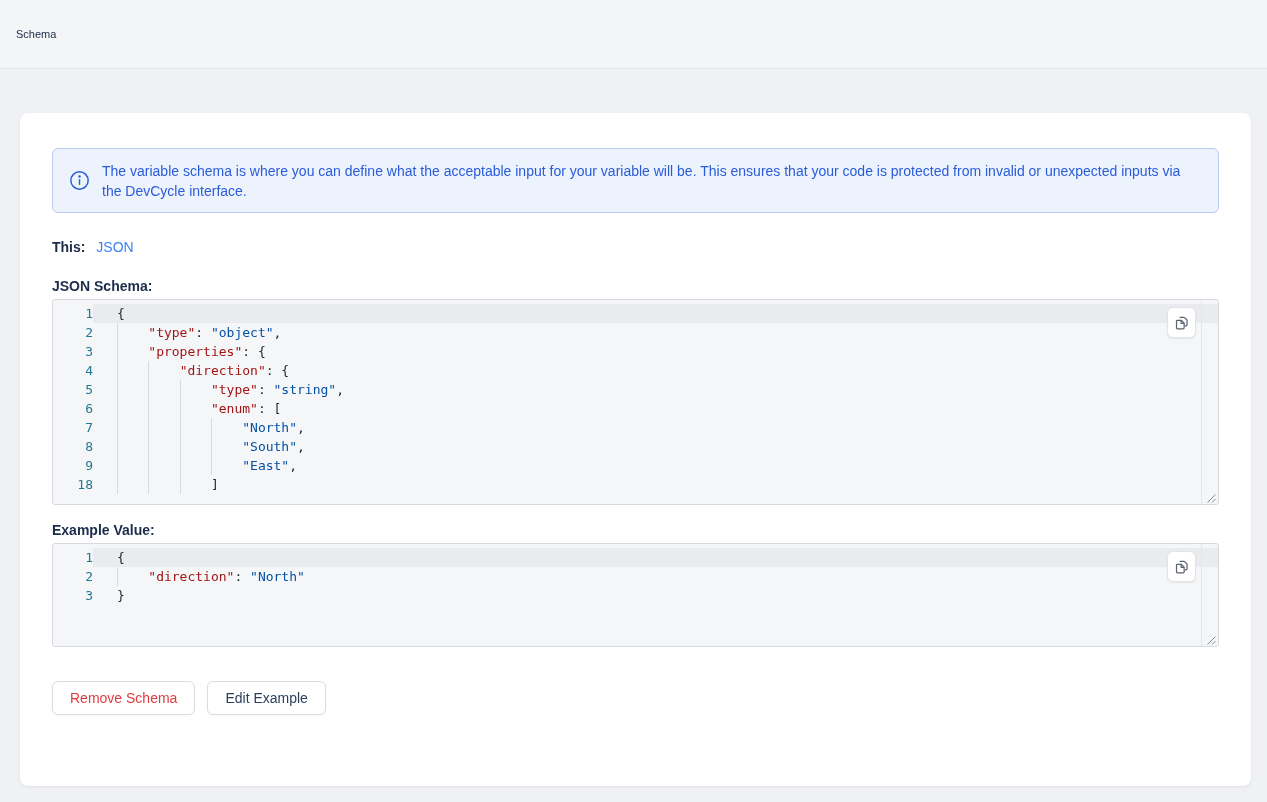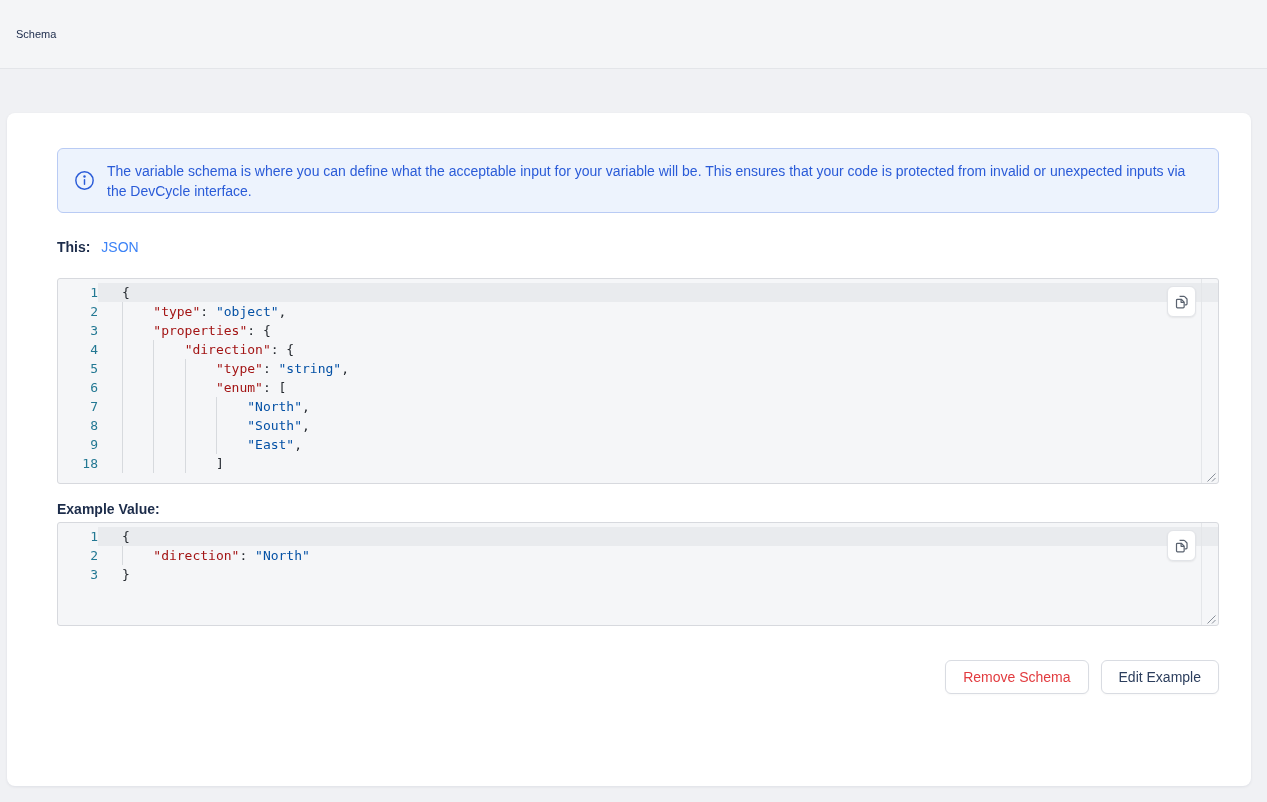--- a/index.html
+++ b/index.html
@@ -21,26 +21,26 @@
     padding: 0 16px;
   }
   .page-title {
     font-size: 11px;
     font-weight: 400;
     color: #1b2a4a;
   }
 
   
   .card {
-    margin: 44px 16px 0 7px;
+    margin: 44px 16px 0 20px;
     height: 673px;
     background: #ffffff;
     border-radius: 8px;
     box-shadow: 0 1px 3px rgba(9,30,66,.08);
-    padding: 35px 32px 0 50px;
+    padding: 35px 32px 0 32px;
   }
 
   
   .alert {
     display: flex;
     align-items: center;
     gap: 12px;
     background: #edf3fd;
     border: 1px solid #b9cbf4;
     border-radius: 6px;
@@ -116,21 +116,21 @@
   }
   .resize-grip {
     position: absolute; right: 1px; bottom: 1px;
     width: 13px; height: 13px;
     cursor: nwse-resize;
   }
 
   
   .button-row {
     display: flex;
-    justify-content: flex-end;
+    justify-content: flex-start;
     gap: 12px;
   }
   .btn {
     height: 34px;
     padding: 0 17px;
     background: #ffffff;
     border: 1px solid #d9dce2;
     border-radius: 6px;
     box-shadow: 0 1px 2px rgba(0,0,0,.03);
     font-family: "Liberation Sans", sans-serif;
@@ -160,20 +160,21 @@
     </span>
     <div class="alert-text">The variable schema is where you can define what the acceptable input for your variable will be. This ensures that your code is protected from invalid or unexpected inputs via the DevCycle interface.</div>
   </div>
 
   <div class="field-row">
     <span class="field-label">This:</span>
     <span class="field-value">JSON</span>
   </div>
 
 
+  <div class="section-label">JSON Schema:</div>
   <div class="editor schema">
     <div class="lines">
         <div class="row active">
           <span class="ln">1</span>
           <span class="code">{</span>
         </div>
         <div class="row">
           <span class="ln">2</span>
           <span class="code"><span class="guide" style="left:calc(24px + 0ch)"></span>    <span class="tok-k">"type"</span>: <span class="tok-s">"object"</span>,</span>
         </div>

